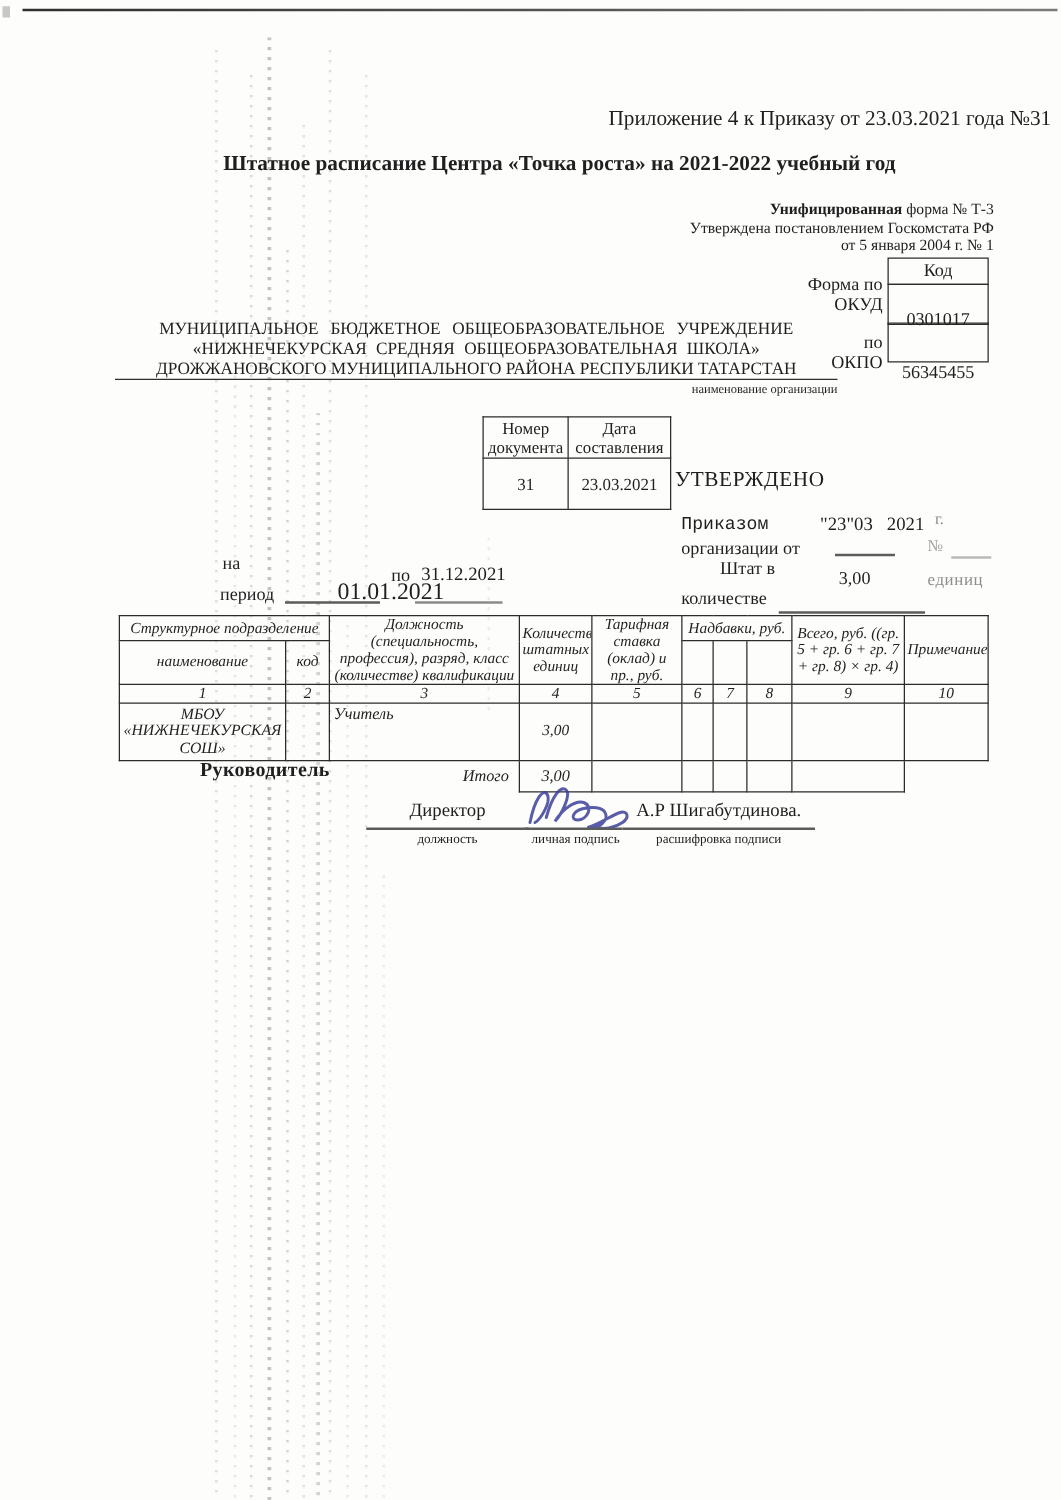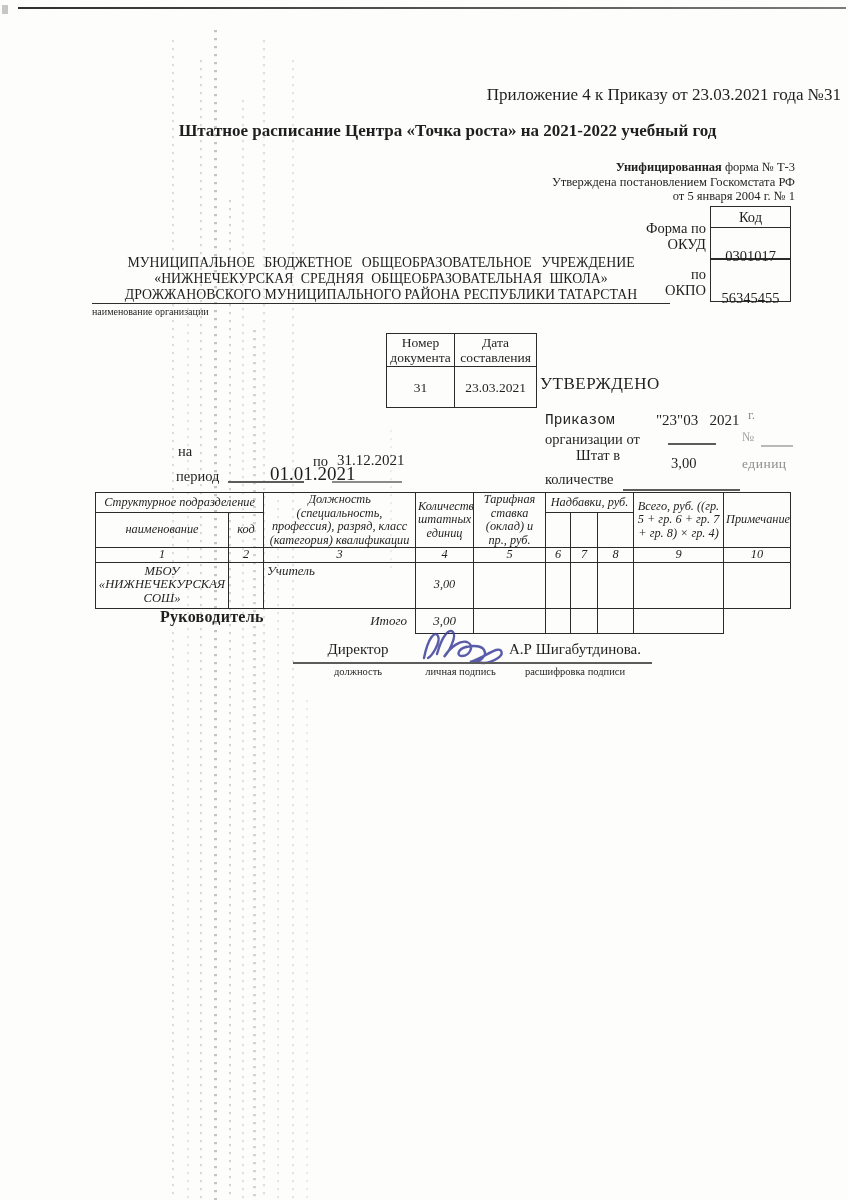--- a/index.html
+++ b/index.html
@@ -15,28 +15,28 @@
   .streak{position:absolute;width:2px;
     background:repeating-linear-gradient(to bottom,rgba(45,45,45,.5) 0 2px,rgba(120,120,120,.18) 2px 3px,transparent 3px 8px);}
   
   .appendix{top:85px;left:0;width:841px;text-align:right;font-size:17px;}
   .title{top:121px;left:95px;width:705px;text-align:center;font-weight:bold;font-size:17px;}
   .uform{top:160px;left:400px;width:395px;text-align:right;font-size:12.5px;line-height:14.5px;}
   .codebox{left:710px;top:206px;width:81px;}
   .codebox div{box-sizing:border-box;border:1.5px solid #2b2b2b;width:81px;text-align:center;}
   .cb-head{height:22px;font-size:14.5px;line-height:20px;}
   .cb-c1{height:33px;margin-top:-1.5px;font-size:14.5px;line-height:56px;}
-  .cb-c2{height:44px;margin-top:-1.5px;font-size:14.5px;line-height:78px;}
+  .cb-c2{height:32px;margin-top:-1.5px;font-size:14.5px;line-height:78px;}
   .okud-label{left:590px;top:221px;width:116px;text-align:right;font-size:14.5px;line-height:15.5px;}
   .okpo-label{left:640px;top:267px;width:66px;text-align:right;font-size:14.5px;line-height:15.5px;}
   .org{left:92px;top:255px;width:578px;text-align:center;font-size:13.8px;line-height:15.8px;
     border-bottom:1.5px solid #2e2e2e;padding-bottom:1px;}
   .org .l1{word-spacing:6px;}
   .org .l2{word-spacing:4px;}
-  .org-caption{left:92px;top:306px;width:578px;text-align:left;font-size:10px;}
+  .org-caption{left:92px;top:306px;width:578px;text-align:right;font-size:10px;}
   .shtatnoe{left:235px;top:366px;width:140px;text-align:center;font-weight:bold;font-size:16px;line-height:18.5px;letter-spacing:.4px;}
   table{border-collapse:collapse;}
   .doctable{left:386px;top:333px;}
   .doctable td{box-sizing:border-box;border:1.5px solid #2b2b2b;text-align:center;font-size:13.5px;line-height:15px;padding:1px 2px;}
   .utv{left:540px;top:374px;font-size:17px;letter-spacing:.5px;}
   .fs14{font-size:14.5px;}
   .gray{color:#8d8d8d;}
   .uline{position:absolute;height:1.5px;background:#5c5c5c;}
   .uline.light{background:#b9b9b9;}
   
@@ -147,21 +147,21 @@
       <col style="width:72px">
         <col style="width:25px">
         <col style="width:27px">
         <col style="width:36px">
       <col style="width:90px">
         <col style="width:67px">
     </colgroup>
     <tbody>
         <tr style="height:20px;">
       <td colspan="2">Структурное подразделение</td>
-      <td rowspan="2">Должность (специальность, профессия), разряд, класс (категория) квалификации</td>
+      <td rowspan="2">Должность (специальность, профессия), разряд, класс (количестве) квалификации</td>
       <td rowspan="2">Количество штатных единиц</td>
       <td rowspan="2">Тарифная ставка (оклад) и пр., руб.</td>
       <td colspan="3">Надбавки, руб.</td>
       <td rowspan="2">Всего, руб. ((гр. 5 + гр. 6 + гр. 7 + гр. 8) × гр. 4)</td>
       <td rowspan="2">Примечание</td>
     </tr>
     <tr style="height:34px;">
       <td>наименование</td>
       <td>код</td>
       <td></td>

